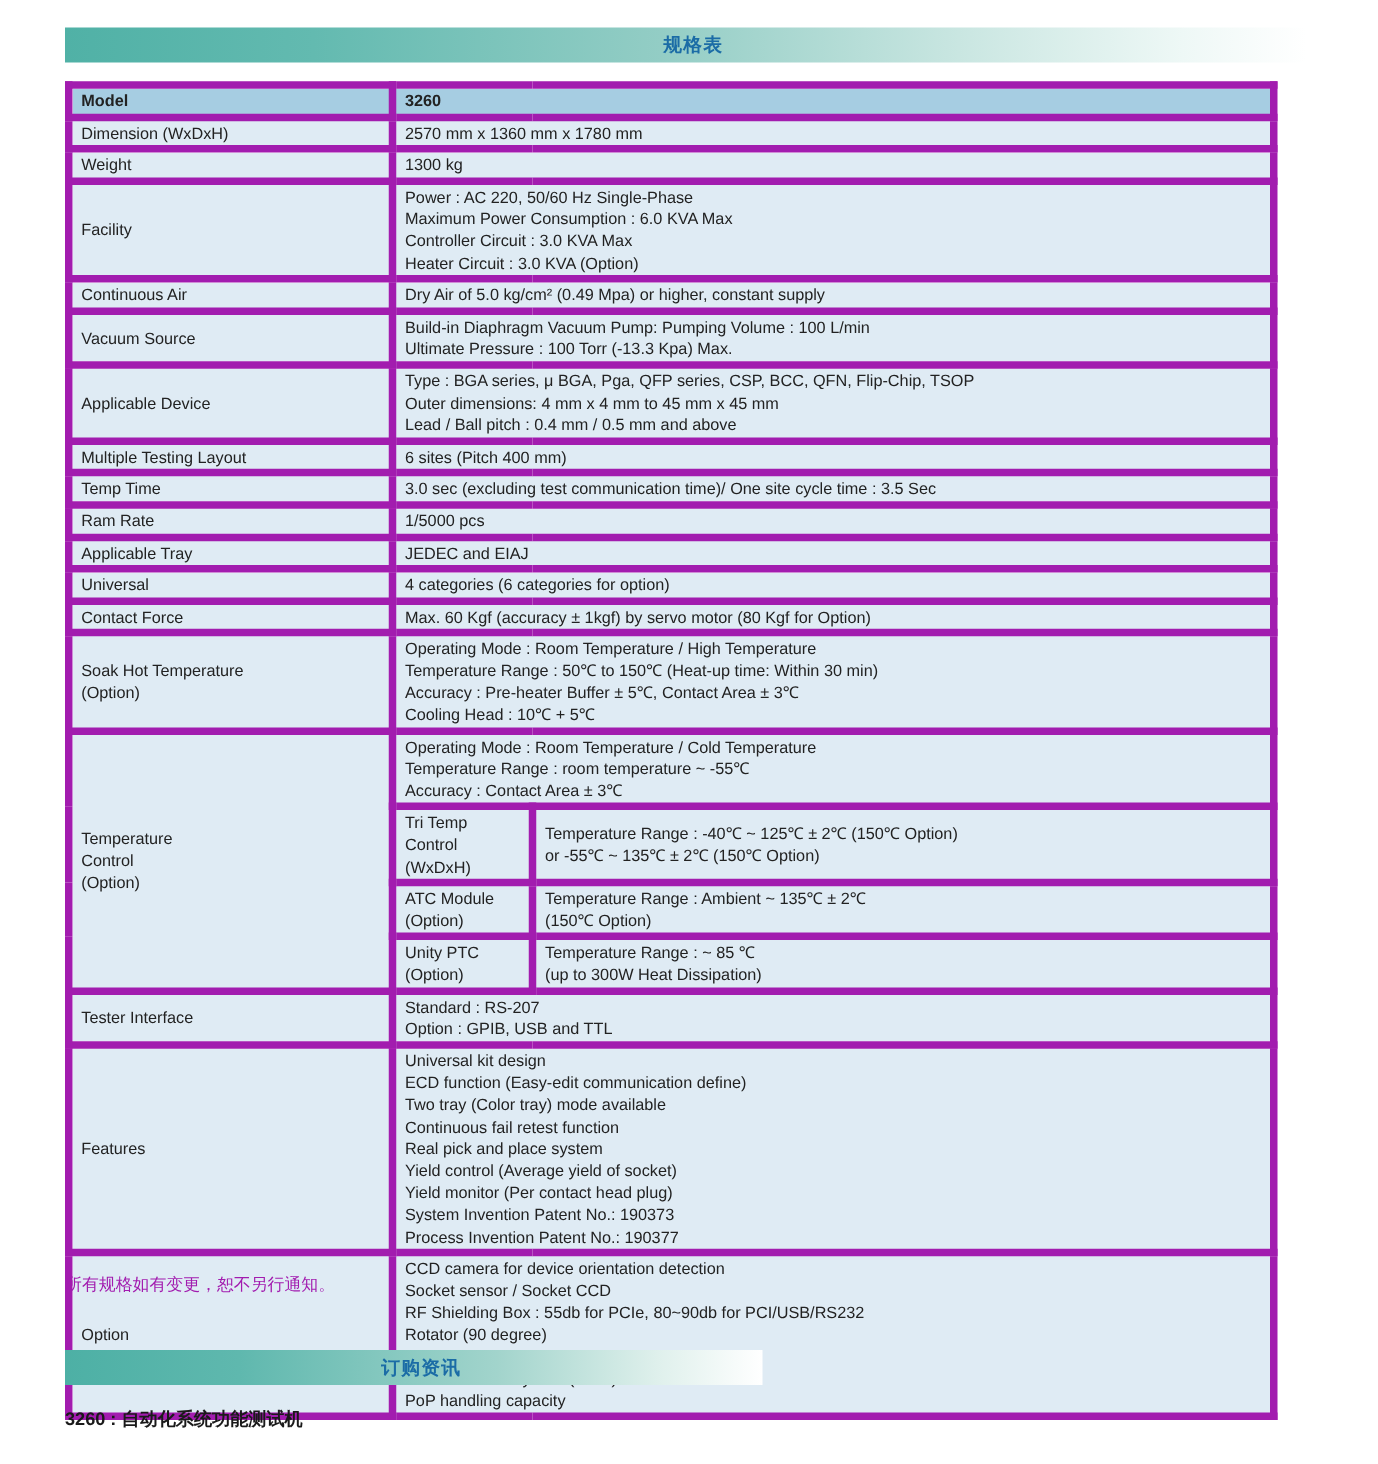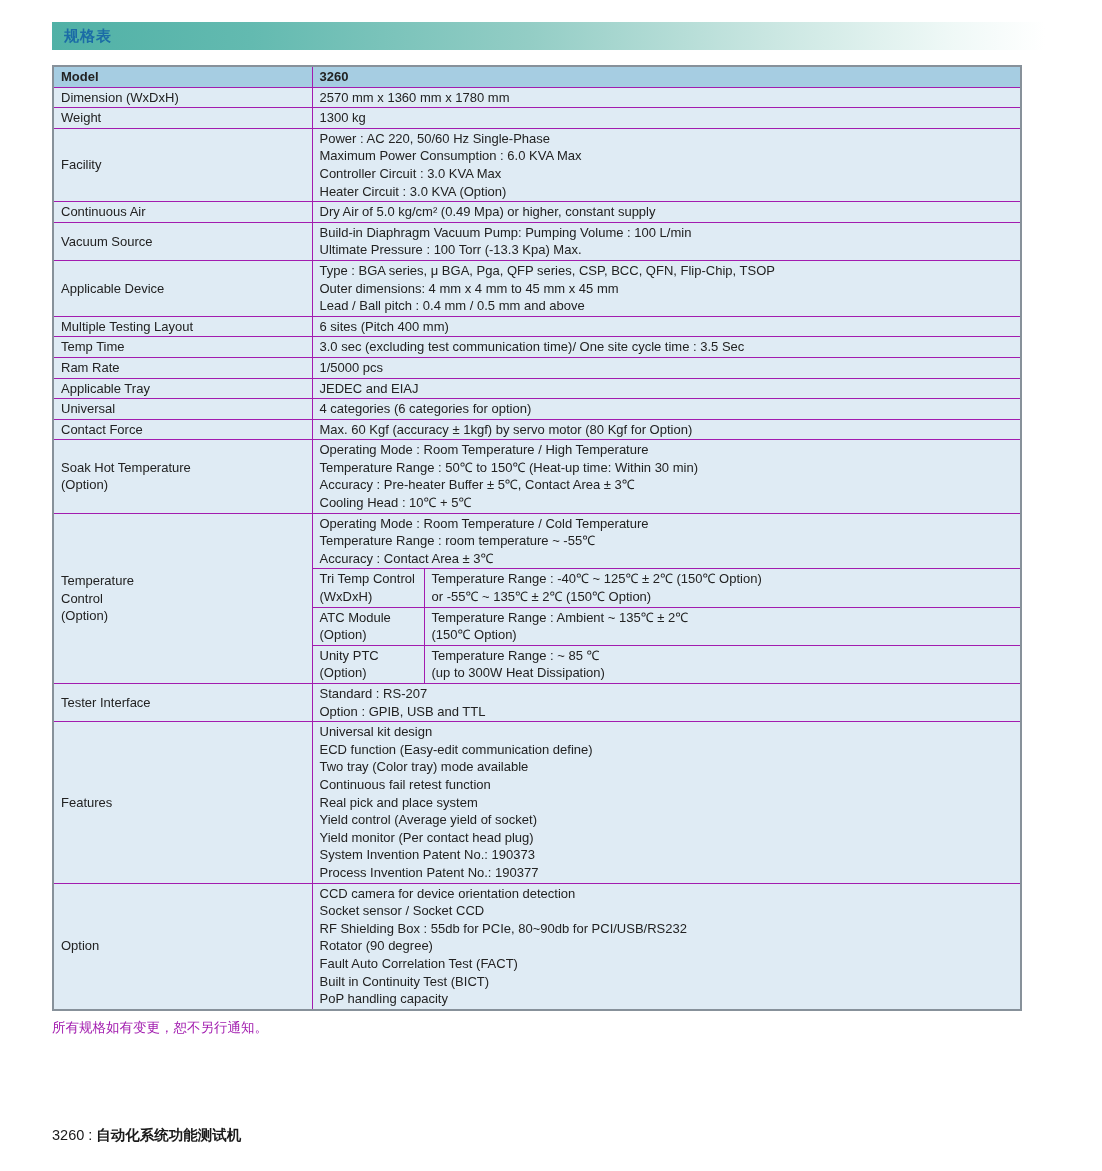--- a/index.html
+++ b/index.html
@@ -17,20 +17,21 @@
     overflow: hidden;
   }
   .bar {
     position: absolute;
     left: 52px;
     height: 28px;
     display: flex;
     align-items: center;
     padding-left: 12px;
     box-sizing: border-box;
+    justify-content: center;
   }
   .bar-title {
     color: #1b6ca6;
     font-weight: bold;
     font-size: 15px;
     letter-spacing: 1px;
   }
   .bar1 {
     top: 22px;
     width: 993px;
@@ -47,21 +48,21 @@
     left: 52px;
     width: 970px;
     border-collapse: collapse;
     border: 2px solid #87919a;
     font-size: 13px;
     table-layout: fixed;
   }
   col.c1 { width: 259px; }
   col.c2 { width: 112px; }
   table.spec td {
-    border: 1px solid #a21caf;
+    border: 6px solid #a21caf;
     background: #dfebf4;
     padding: 1px 7px;
     line-height: 17.6px;
     vertical-align: middle;
     white-space: pre-line;
     overflow: hidden;
   }
   tr.head td {
     background: #a6cde2;
     font-weight: bold;
@@ -73,21 +74,21 @@
     font-size: 13.5px;
     color: #a21caf;
   }
   .order-line {
     position: absolute;
     top: 1126px;
     left: 52px;
     font-size: 14.5px;
     color: #1a1a1a;
   }
-  .order-model { font-weight: normal; }
+  .order-model { font-weight: bold; }
   .order-desc { font-weight: bold; }
 </style>
 </head>
 <body>
 
 <div class="page">
 
   <div class="bar bar1">
     <span class="bar-title">规格表</span>
   </div>
@@ -219,19 +220,22 @@
 Rotator (90 degree)
 Fault Auto Correlation Test (FACT)
 Built in Continuity Test (BICT)
 PoP handling capacity</td>
       </tr>
     </tbody>
   </table>
 
   <div class="footnote">所有规格如有变更，恕不另行通知。</div>
 
+  <div class="bar bar2">
+    <span class="bar-title">订购资讯</span>
+  </div>
 
   <div class="order-line">
     <span class="order-model">3260 :</span>
     <span class="order-desc">自动化系统功能测试机</span>
   </div>
 
 </div>
 
 </body></html>

